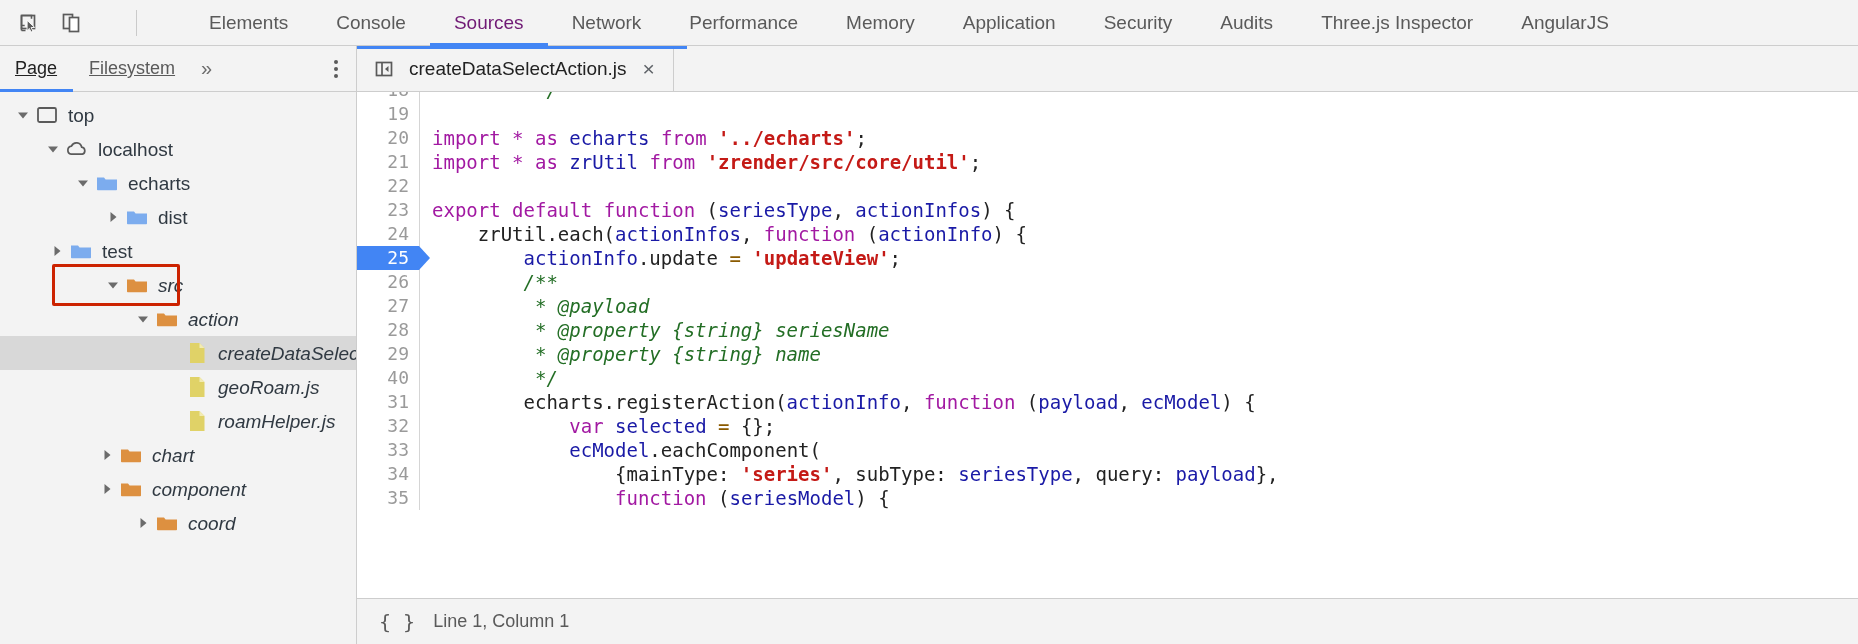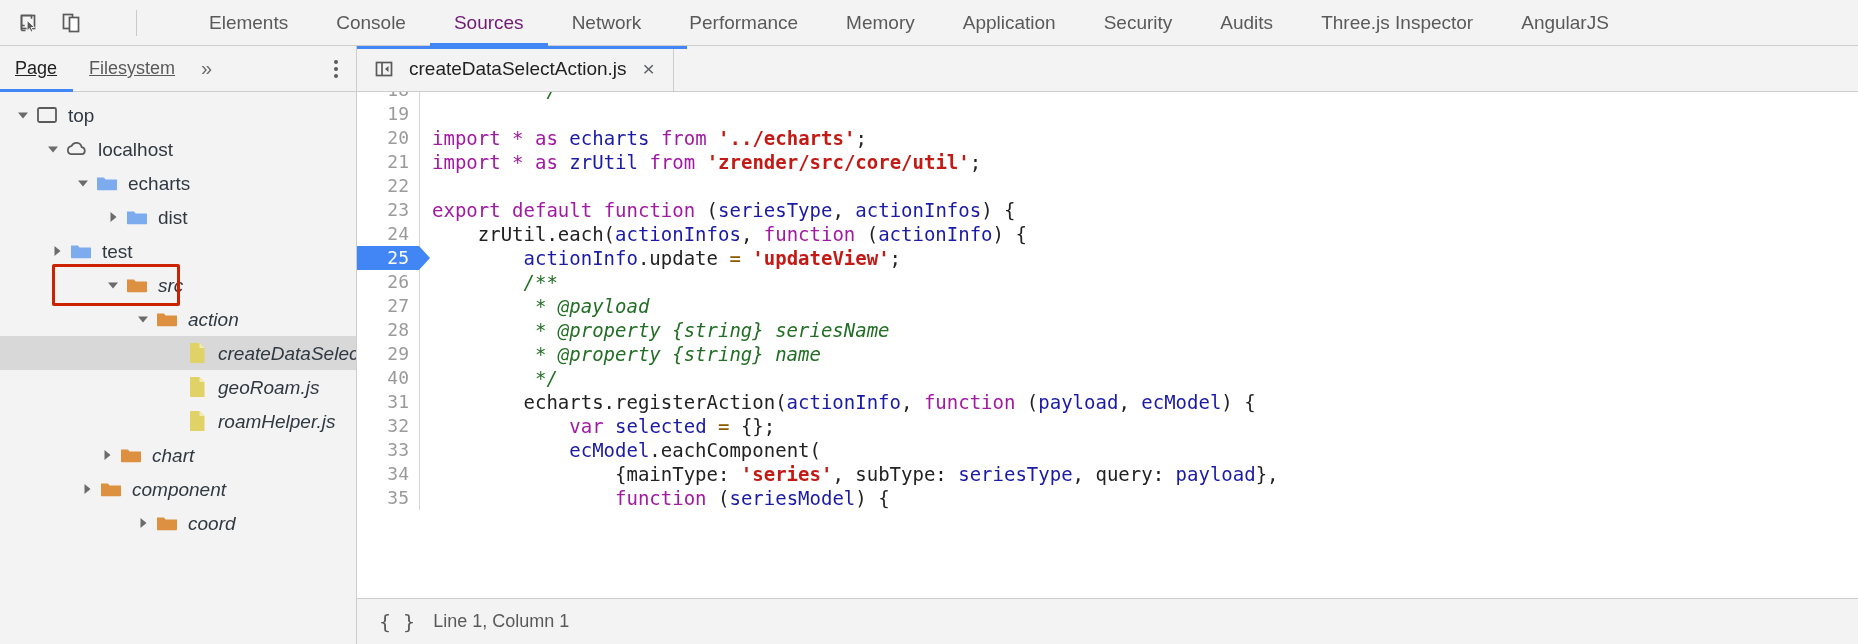--- a/index.html
+++ b/index.html
@@ -515,21 +515,21 @@
                 <path d="M4.5 2 L4.5 12 L10.5 7 Z" fill="#6b6b6b"></path>
               </svg>
             </span>
             <span class="ticon">
               <svg width="24" height="20" viewBox="0 0 24 20">
                 <path d="M2 4.5 h7 l1.6 2.0 h11.4 v10 a0.8 0.8 0 0 1 -0.8 0.8 h-18.4 a0.8 0.8 0 0 1 -0.8 -0.8 Z" fill="#dd9040"></path>
               </svg>
             </span>
             <span class="tlabel italic">chart</span>
           </div>
-          <div class="trow" style="padding-left: 76px;">
+          <div class="trow" style="padding-left: 96px;">
             <span class="twist">
               <svg width="14" height="14" viewBox="0 0 14 14">
                 <path d="M4.5 2 L4.5 12 L10.5 7 Z" fill="#6b6b6b"></path>
               </svg>
             </span>
             <span class="ticon">
               <svg width="24" height="20" viewBox="0 0 24 20">
                 <path d="M2 4.5 h7 l1.6 2.0 h11.4 v10 a0.8 0.8 0 0 1 -0.8 0.8 h-18.4 a0.8 0.8 0 0 1 -0.8 -0.8 Z" fill="#dd9040"></path>
               </svg>
             </span>

